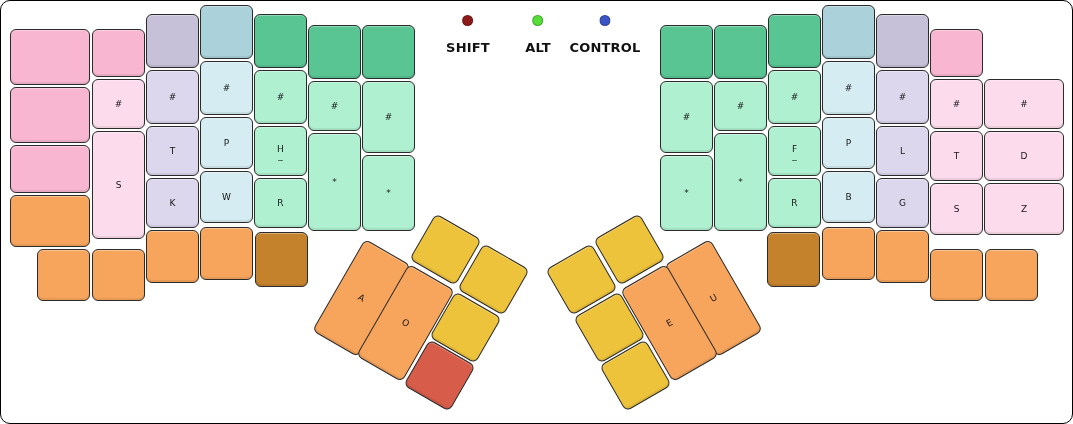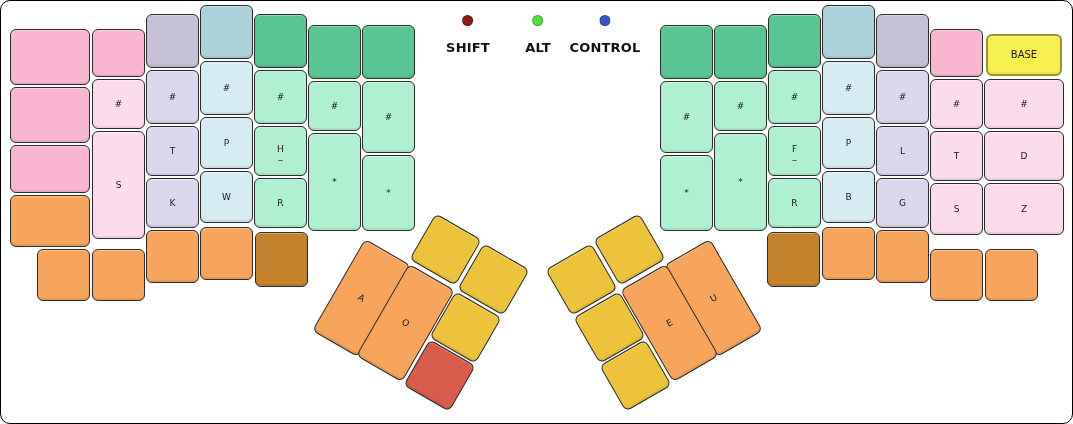--- a/index.html
+++ b/index.html
@@ -156,23 +156,20 @@
       <div class="key" style="left: 929px; top: 28px; width: 53px; height: 48px; background: rgb(249, 182, 208);"></div>
       <div class="key" style="left: 929px; top: 78px; width: 53px; height: 50px; background: rgb(252, 220, 236);">
         <span class="klabel">#</span>
       </div>
       <div class="key" style="left: 929px; top: 130px; width: 53px; height: 50px; background: rgb(252, 220, 236);">
         <span class="klabel">T</span>
       </div>
       <div class="key" style="left: 929px; top: 182px; width: 53px; height: 52px; background: rgb(252, 220, 236);">
         <span class="klabel">S</span>
       </div>
-      <div class="key layer" style="left: 985px; top: 33px; width: 76px; height: 42px; background: rgb(248, 240, 79);">
-        <span class="klabel">BASE</span>
-      </div>
       <div class="key" style="left: 983px; top: 78px; width: 80px; height: 50px; background: rgb(252, 220, 236);">
         <span class="klabel">#</span>
       </div>
       <div class="key" style="left: 983px; top: 130px; width: 80px; height: 50px; background: rgb(252, 220, 236);">
         <span class="klabel">D</span>
       </div>
       <div class="key" style="left: 983px; top: 182px; width: 80px; height: 52px; background: rgb(252, 220, 236);">
         <span class="klabel">Z</span>
       </div>
       <div class="key" style="left: 766px; top: 231px; width: 53px; height: 55px; background: rgb(197, 130, 45);"></div>

